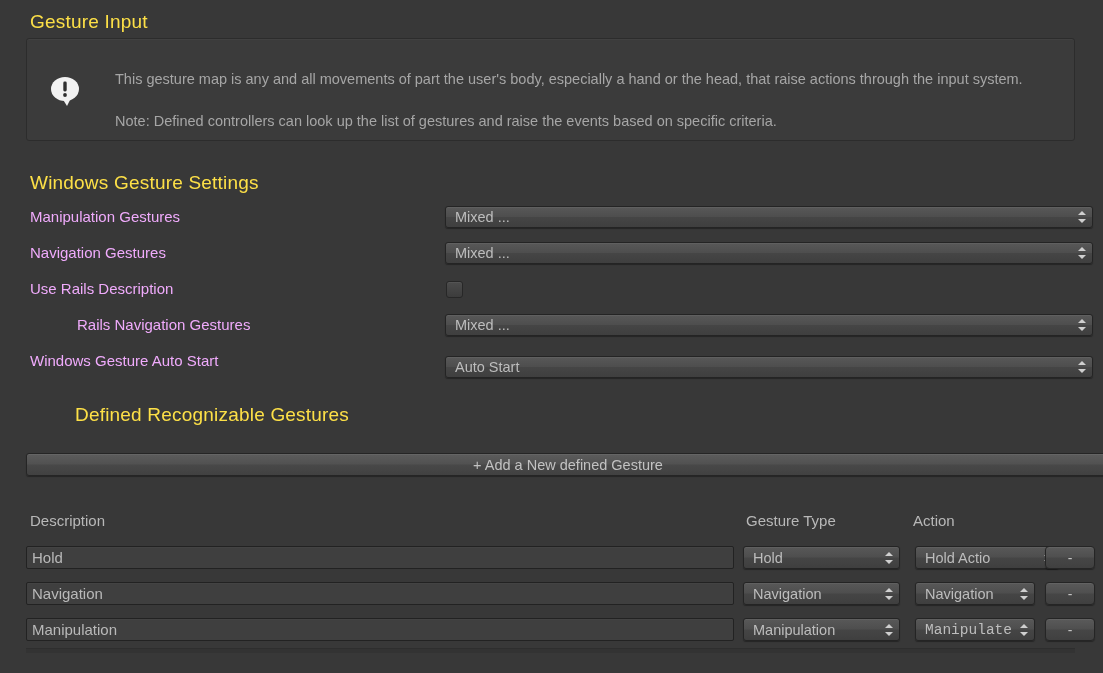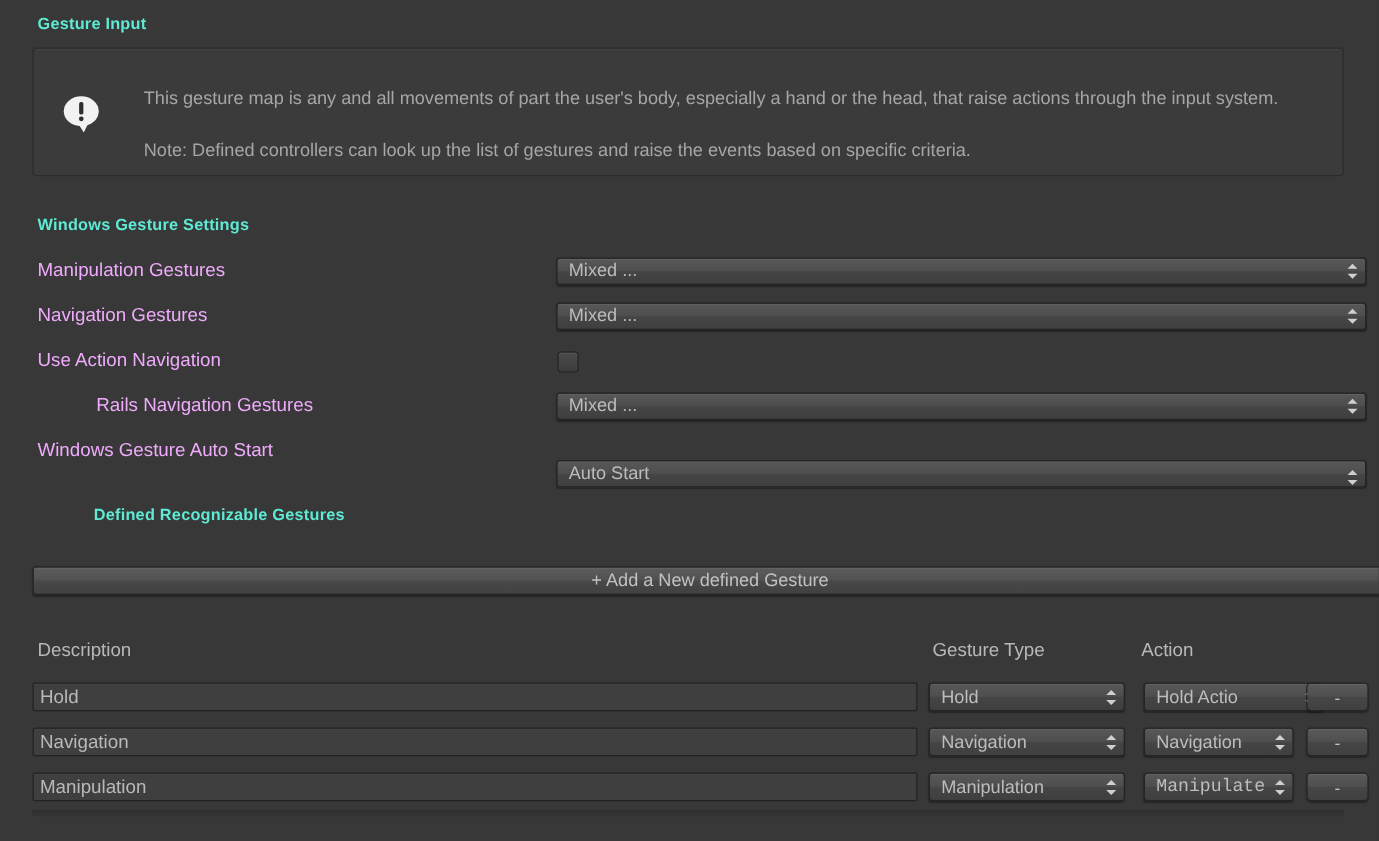--- a/index.html
+++ b/index.html
@@ -19,23 +19,23 @@
   .panel {
     position: relative;
     width: 1103px;
     height: 673px;
     background: #383838;
   }
 
   
   .section-title {
     position: absolute;
-    font-size: 13px;
-    font-weight: bold;
-    color: #5eead4;
+    font-size: 19px;
+    font-weight: normal;
+    color: #fde047;
     letter-spacing: 0.2px;
     white-space: nowrap;
   }
 
   
   .helpbox {
     position: absolute;
     left: 26px;
     top: 38px;
     width: 1049px;
@@ -230,31 +230,31 @@
     <span class="popup-value">Mixed ...</span>
     <span class="updown"></span>
   </div>
 
   <div class="prop-label" style="top:244px;">Navigation Gestures</div>
   <div class="popup" style="left:445px; top:242px; width:648px;">
     <span class="popup-value">Mixed ...</span>
     <span class="updown"></span>
   </div>
 
-  <div class="prop-label" style="top:280px;">Use Action Navigation</div>
+  <div class="prop-label" style="top:280px;">Use Rails Description</div>
   <div class="checkbox" style="left:446px; top:281px;"></div>
 
   <div class="prop-label" style="top:316px;margin-left:47px;">Rails Navigation Gestures</div>
   <div class="popup" style="left:445px; top:314px; width:648px;">
     <span class="popup-value">Mixed ...</span>
     <span class="updown"></span>
   </div>
 
   <div class="prop-label" style="top:352px;">Windows Gesture Auto Start</div>
-  <div class="popup" style="left:445px; top:368px; width:648px;align-items:flex-end;">
+  <div class="popup" style="left:445px; top:356px; width:648px;">
     <span class="popup-value">Auto Start</span>
     <span class="updown"></span>
   </div>
 
   <div class="section-title" style="left:30px; top:404px;margin-left:45px;">Defined Recognizable Gestures</div>
 
   <div class="btn-wide" style="left:26px; top:453px; width:1084px;">
     <span>+ Add a New defined Gesture</span>
   </div>
 

